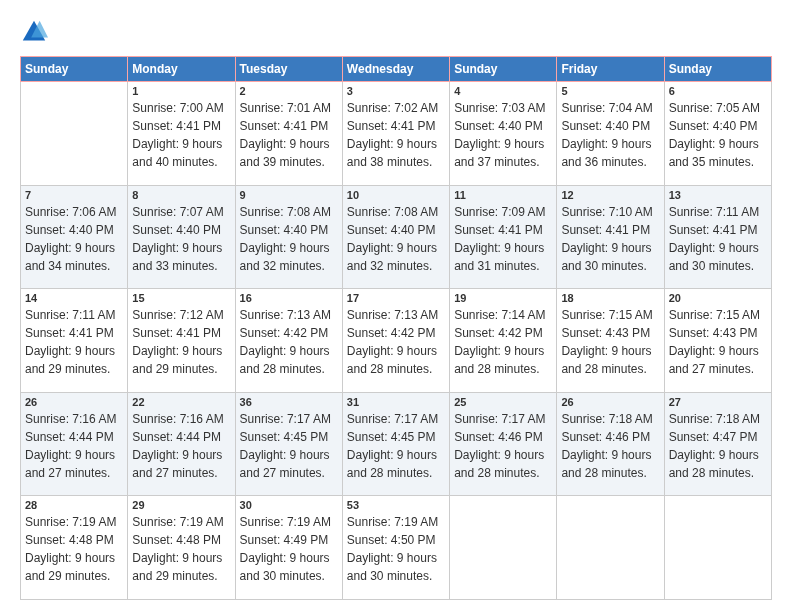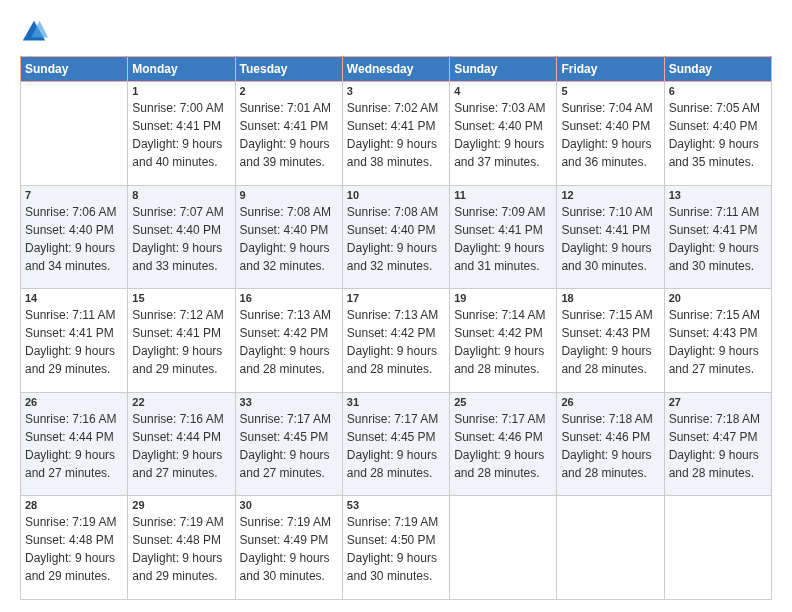--- a/index.html
+++ b/index.html
@@ -215,21 +215,21 @@
         <tr class="row-shaded">
           <td>
             <span class="day-num">26</span>
             <div class="day-info">Sunrise: 7:16 AM<br>Sunset: 4:44 PM<br>Daylight: 9 hours and 27 minutes.</div>
           </td>
           <td>
             <span class="day-num">22</span>
             <div class="day-info">Sunrise: 7:16 AM<br>Sunset: 4:44 PM<br>Daylight: 9 hours and 27 minutes.</div>
           </td>
           <td>
-            <span class="day-num">33</span>
+            <span class="day-num">36</span>
             <div class="day-info">Sunrise: 7:17 AM<br>Sunset: 4:45 PM<br>Daylight: 9 hours and 27 minutes.</div>
           </td>
           <td>
             <span class="day-num">31</span>
             <div class="day-info">Sunrise: 7:17 AM<br>Sunset: 4:45 PM<br>Daylight: 9 hours and 28 minutes.</div>
           </td>
           <td>
             <span class="day-num">25</span>
             <div class="day-info">Sunrise: 7:17 AM<br>Sunset: 4:46 PM<br>Daylight: 9 hours and 28 minutes.</div>
           </td>

